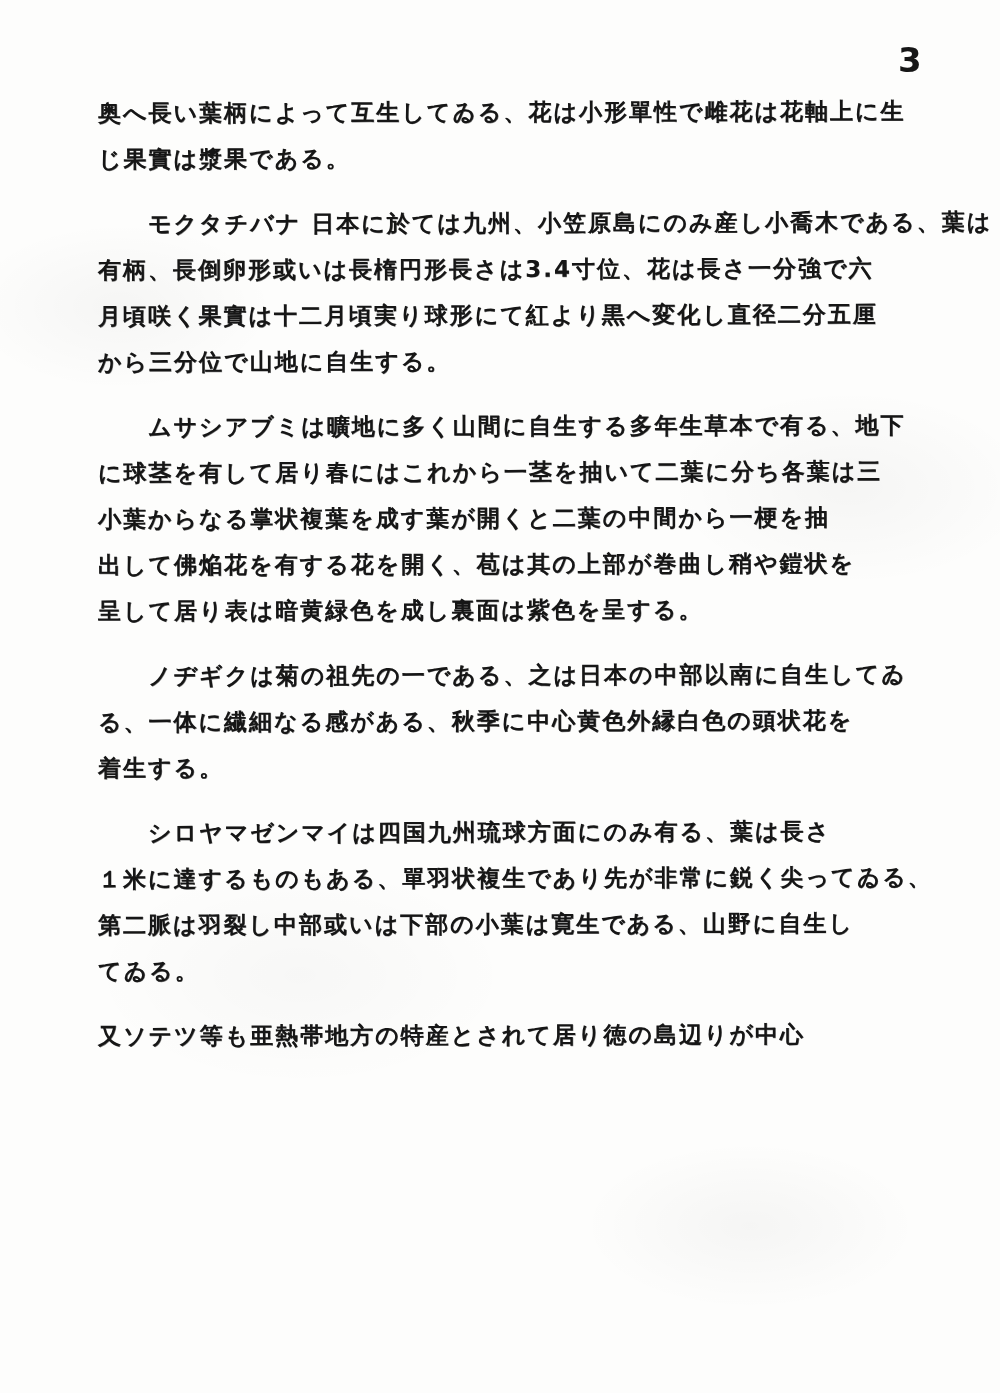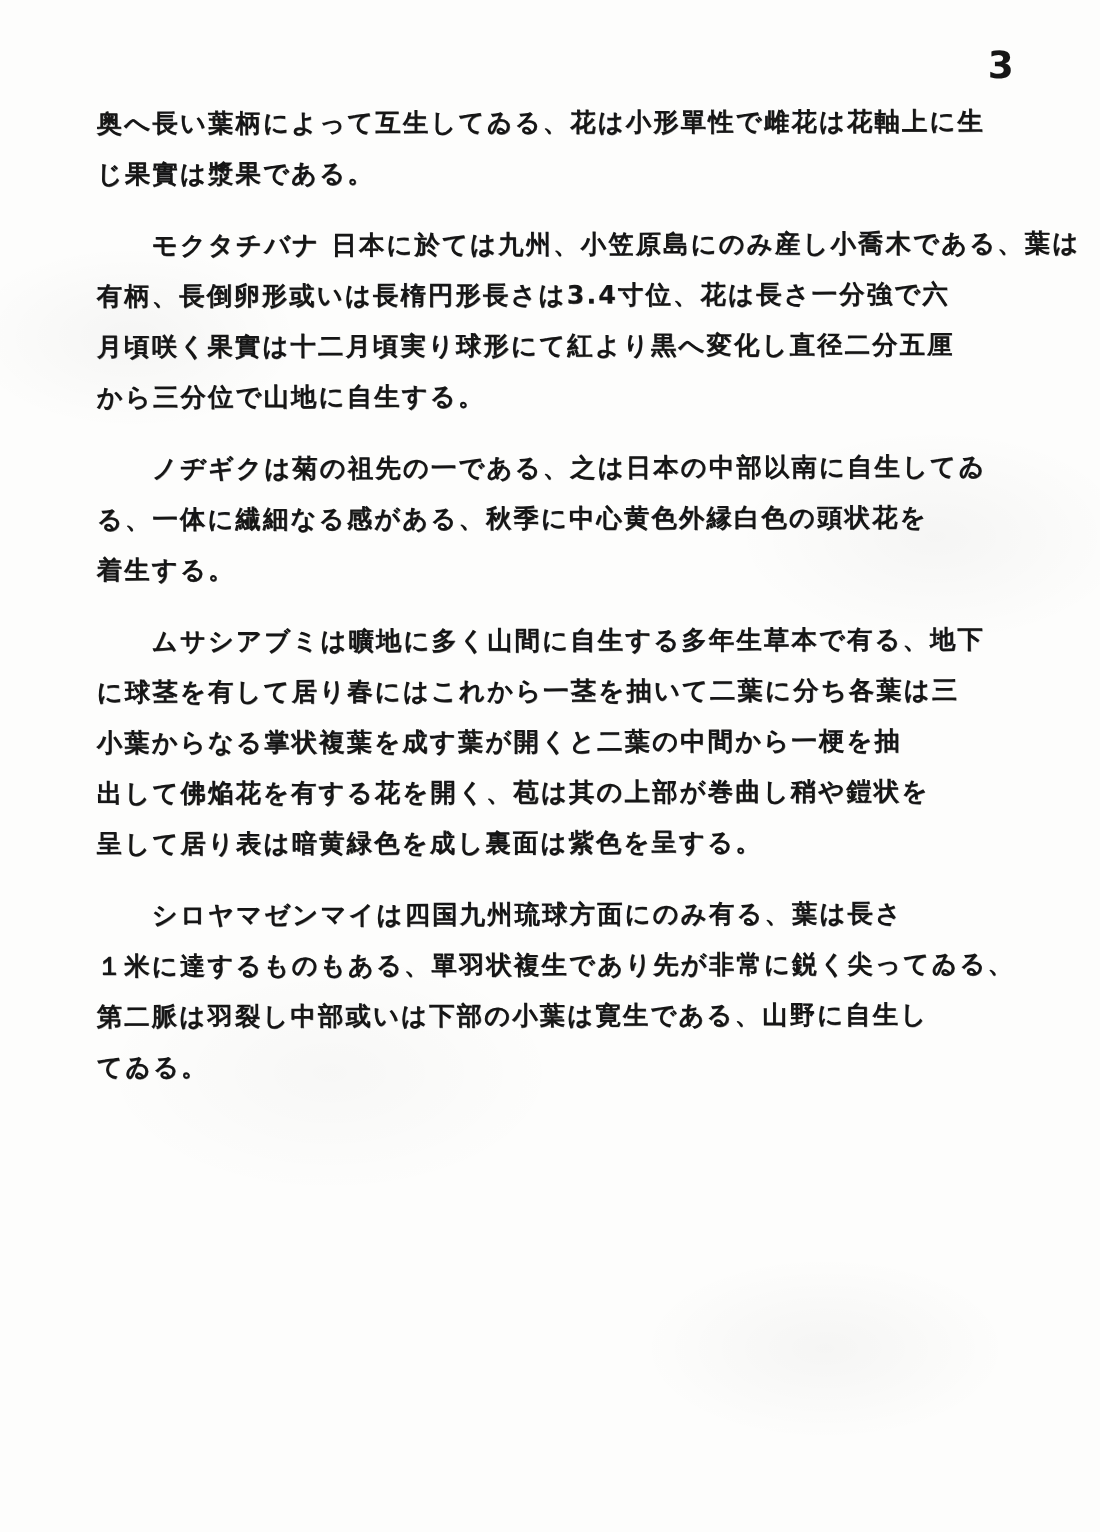--- a/index.html
+++ b/index.html
@@ -29,21 +29,21 @@
     font-weight: bold;
     letter-spacing: 1px;
   }
   .content {
     position: absolute;
     top: 90px;
     left: 88px;
     width: 860px;
   }
   .para {
-    margin: 0 0 19px 0;
+    margin: 0 0 19px 10px;
   }
   .line {
     font-size: 23px;
     font-weight: bold;
     line-height: 46px;
     height: 46px;
     letter-spacing: 2px;
     white-space: nowrap;
     
     text-shadow: 0.4px 0.4px 0 rgba(20,20,20,0.55);
@@ -69,37 +69,40 @@
     </div>
 
     <div class="para">
       <div class="line indent">モクタチバナ 日本に於ては九州、小笠原島にのみ産し小喬木である、葉は</div>
       <div class="line">有柄、長倒卵形或いは長楕円形長さは3.4寸位、花は長さ一分強で六</div>
       <div class="line">月頃咲く果實は十二月頃実り球形にて紅より黒へ変化し直径二分五厘</div>
       <div class="line">から三分位で山地に自生する。</div>
     </div>
 
     <div class="para">
-      <div class="line indent">ノヂギクは菊の祖先の一である、之は日本の中部以南に自生してゐ</div>
-      <div class="line">る、一体に繊細なる感がある、秋季に中心黄色外縁白色の頭状花を</div>
-      <div class="line">着生する。</div>
-    </div>
-
-    <div class="para">
       <div class="line indent">ムサシアブミは曠地に多く山間に自生する多年生草本で有る、地下</div>
       <div class="line">に球茎を有して居り春にはこれから一茎を抽いて二葉に分ち各葉は三</div>
       <div class="line">小葉からなる掌状複葉を成す葉が開くと二葉の中間から一梗を抽</div>
       <div class="line">出して佛焔花を有する花を開く、苞は其の上部が巻曲し稍や鎧状を</div>
       <div class="line">呈して居り表は暗黄緑色を成し裏面は紫色を呈する。</div>
+    </div>
+
+    <div class="para">
+      <div class="line indent">ノヂギクは菊の祖先の一である、之は日本の中部以南に自生してゐ</div>
+      <div class="line">る、一体に繊細なる感がある、秋季に中心黄色外縁白色の頭状花を</div>
+      <div class="line">着生する。</div>
     </div>
 
 
 
     <div class="para">
       <div class="line indent">シロヤマゼンマイは四国九州琉球方面にのみ有る、葉は長さ</div>
       <div class="line">１米に達するものもある、單羽状複生であり先が非常に鋭く尖ってゐる、</div>
       <div class="line">第二脈は羽裂し中部或いは下部の小葉は寛生である、山野に自生し</div>
       <div class="line">てゐる。</div>
     </div>
 
+    <div class="para">
+      <div class="line">又ソテツ等も亜熱帯地方の特産とされて居り徳の島辺りが中心</div>
+    </div>
 
   </div>
 </div>
 
 </body></html>

